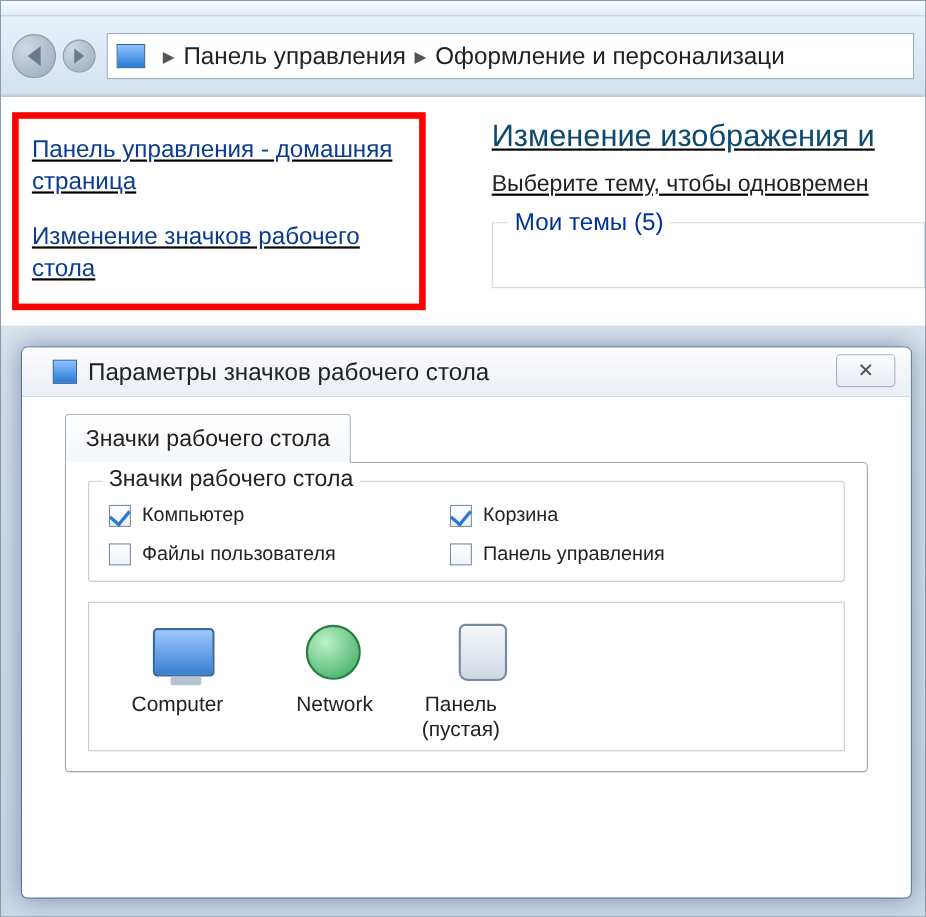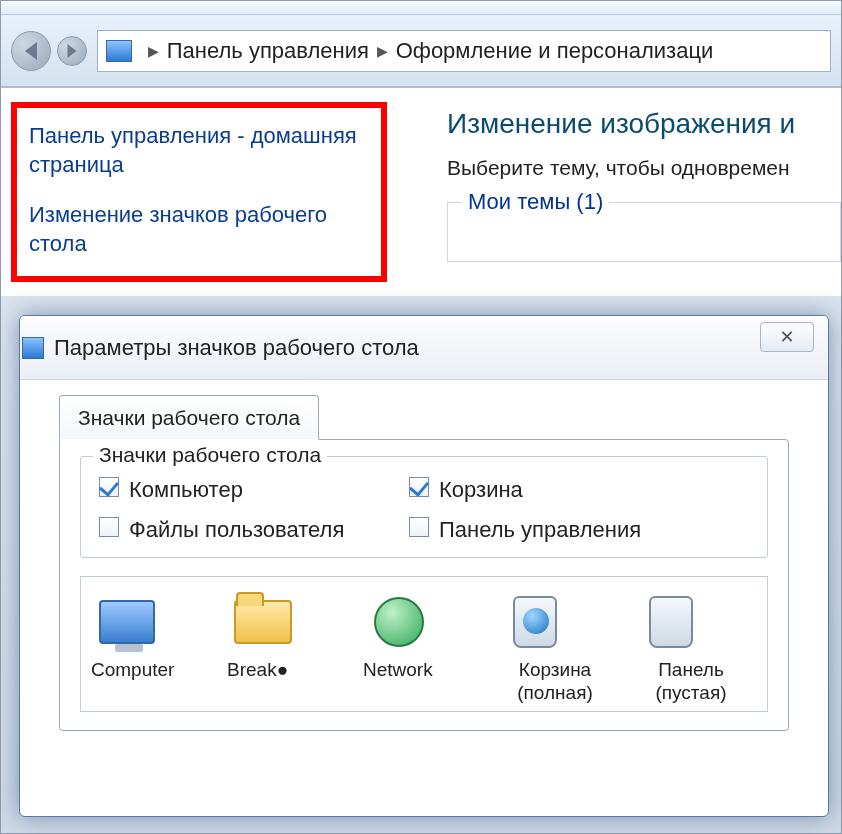--- a/index.html
+++ b/index.html
@@ -53,20 +53,21 @@
   border: 1px solid #356aa0;
 }
 .crumb-sep { margin: 0 8px; color:#555; font-size: 14px; }
 .crumb { color:#222; font-size: 22px; white-space: nowrap; }
 
 
 .mainwrap {
   display:flex;
   background:#fff;
   border-top:1px solid #b0bfd0;
+  text-decoration:underline;
 }
 .sidebar-outer {
   padding: 14px 10px;
   width: 396px;
 }
 .sidebar-box {
   border: 6px solid #ff0000;
   padding: 14px 12px 18px;
   background:#fff;
 }
@@ -103,24 +104,24 @@
   position:absolute;
   left:18px; top:314px;
   width:810px; height:502px;
   background:#fff;
   border:1px solid #5a7aa0;
   box-shadow:0 0 24px rgba(40,70,120,0.5);
   border-radius:6px;
   overflow:hidden;
 }
 .dlg-titlebar {
-  height:64px;
+  height:45px;
   background:linear-gradient(#fdfdfe,#e9eef5);
   display:flex; align-items:center;
-  padding:0 2px;
+  padding:0 28px;
   position:relative;
   border-bottom:1px solid #cfd7e2;
 }
 .dlg-title-icon {
   width:22px;height:22px;margin-right:10px;
   background:linear-gradient(#89c2ff,#2b7ad4);
   border:1px solid #356aa0;
 }
 .dlg-title { font-size:22px; color:#222; }
 .dlg-close {
@@ -164,21 +165,21 @@
   position:absolute; top:-14px; left:12px;
   background:#fff; padding:0 6px;
   font-size:21px; color:#222;
 }
 .check-grid {
   display:grid;
   grid-template-columns: 300px 1fr;
   row-gap:14px; column-gap:10px;
   align-items:center;
 }
-.check-item { display:flex; align-items:flex-start; font-size:22px; color:#222; }
+.check-item { display:flex; align-items:flex-end; font-size:18px; color:#222; }
 .cb {
   width:20px;height:20px;margin-right:10px;
   border:1px solid #7a8aa0;
   background:linear-gradient(#fff,#eef2f7);
   position:relative; flex-shrink:0;
 }
 .cb.checked::after {
   content:""; position:absolute; left:3px; top:0px;
   width:9px; height:14px;
   border-right:3px solid #2a7ad4;
@@ -194,21 +195,21 @@
 
 
 .icon-strip {
   margin-top:18px;
   border:1px solid #c2ccd8;
   padding:14px 10px 6px;
   display:flex; gap:24px;
 }
 .icon-item {
   width:112px;
-  display:flex; flex-direction:column; align-items:flex-start;
+  display:flex; flex-direction:column; align-items:flex-end;
   font-size:19px; color:#222; text-align:center; line-height:1.2;
 }
 .icon-glyph {
   width:72px; height:62px;
   display:flex; align-items:center; justify-content:center;
   margin-bottom:6px;
 }
 
 
 .glyph-computer { background:linear-gradient(#9ec9ff,#3a7fd0); border:2px solid #346aa0; border-radius:4px; width:56px; height:44px; position:relative;}
@@ -246,21 +247,21 @@
     <div class="sidebar-outer">
       <div class="sidebar-box">
         <div class="sidebar-link">Панель управления - домашняя страница</div>
         <div class="sidebar-link">Изменение значков рабочего стола</div>
       </div>
     </div>
     <div class="content-right">
       <div class="page-heading">Изменение изображения и</div>
       <div class="page-sub">Выберите тему, чтобы одновремен</div>
       <div class="themes-group">
-        <span class="themes-legend">Мои темы (1)</span>
+        <span class="themes-legend">Мои темы (5)</span>
       </div>
     </div>
   </div>
 
   <div class="dialog">
     <div class="dlg-titlebar">
       <div class="dlg-title-icon"></div>
       <div class="dlg-title">Параметры значков рабочего стола</div>
       <div class="dlg-close">
         <span>✕</span>
@@ -302,35 +303,23 @@
 
         <div class="icon-strip">
           <div class="icon-item">
             <div class="icon-glyph">
                 <div class="glyph-computer"></div>
               </div>
             <span>Computer</span>
           </div>
           <div class="icon-item">
             <div class="icon-glyph">
-                <div class="glyph-folder"></div>
-              </div>
-            <span>Break●</span>
-          </div>
-          <div class="icon-item">
-            <div class="icon-glyph">
                 <div class="glyph-network"></div>
               </div>
             <span>Network</span>
-          </div>
-          <div class="icon-item">
-            <div class="icon-glyph">
-                <div class="glyph-bin-full"></div>
-              </div>
-            <span>Корзина (полная)</span>
           </div>
           <div class="icon-item">
             <div class="icon-glyph">
                 <div class="glyph-bin-empty"></div>
               </div>
             <span>Панель (пустая)</span>
           </div>
         </div>
 
       </div>

